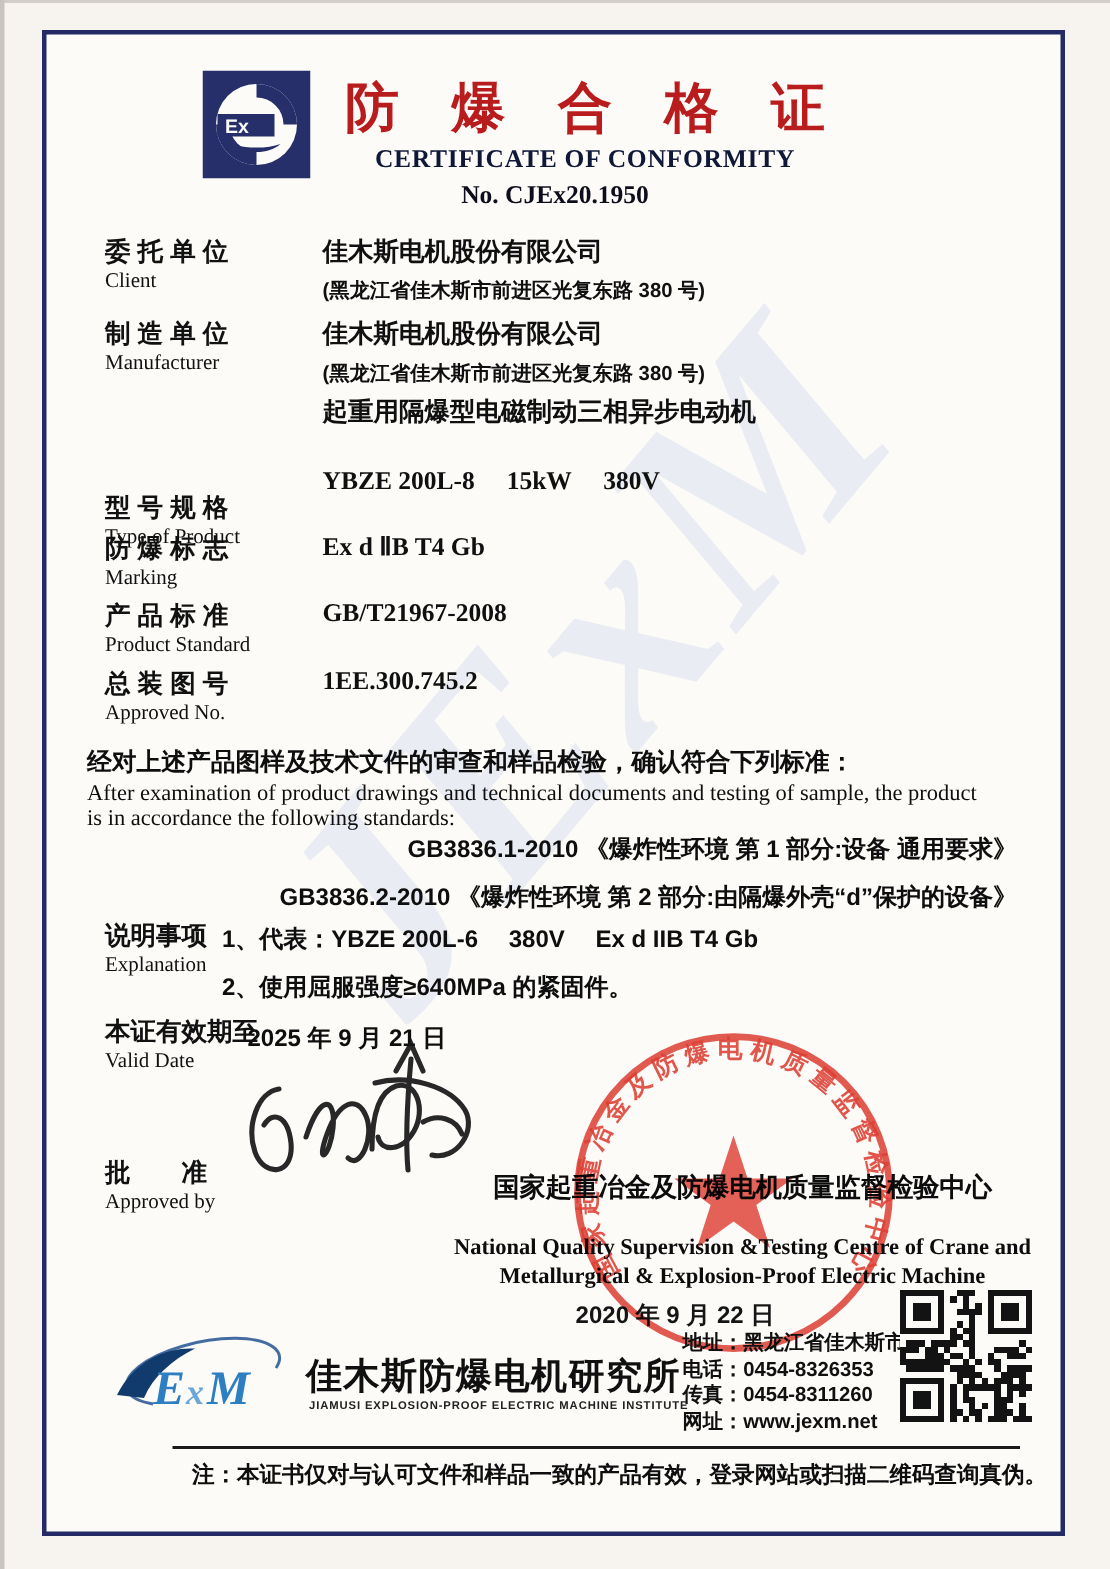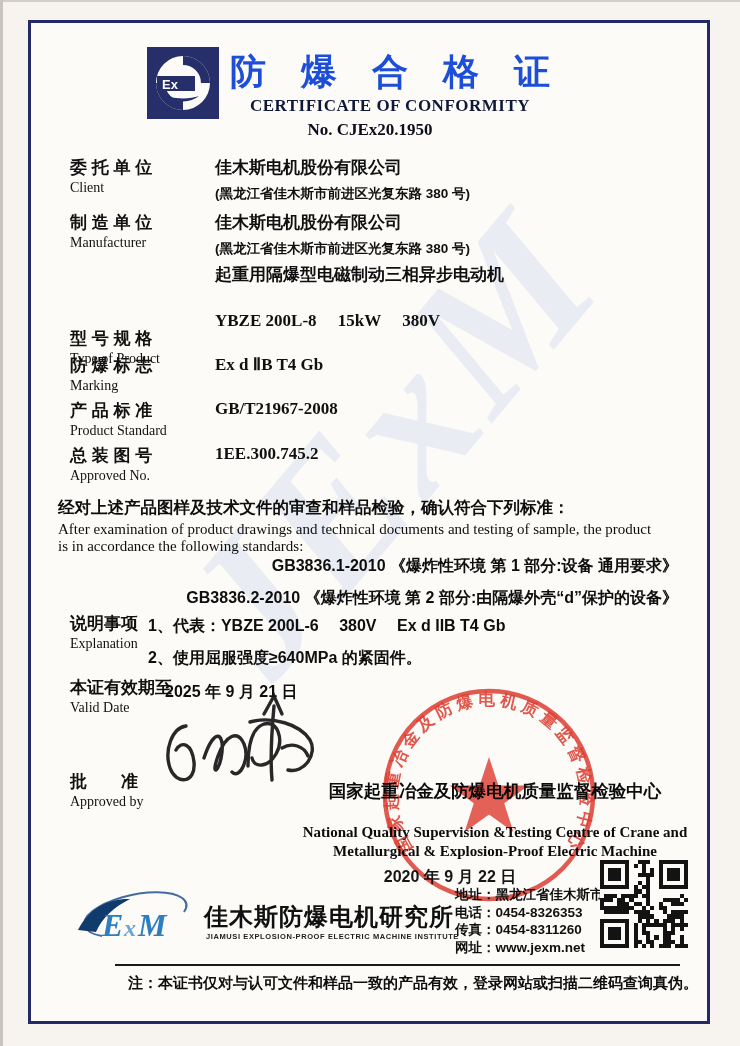--- a/index.html
+++ b/index.html
@@ -7,23 +7,23 @@
         font-family:"Liberation Serif",serif;color:#151515;
         box-shadow:inset 3px 0 0 #c9c4bf, inset 0 2px 0 #d3cec9;}
   .frame{position:absolute;left:28px;top:20px;width:676px;height:998px;
          border:3px solid #232a66;background:#fcfbf8;}
   
   .watermark{position:absolute;left:40px;top:330px;width:700px;text-align:center;
              font:italic bold 195px "Liberation Serif",serif;color:rgba(105,140,200,0.13);
              transform:rotate(-50deg);transform-origin:50% 50%;letter-spacing:6px;
              pointer-events:none;white-space:nowrap;}
   
-  .exmark{position:absolute;left:147px;top:47px;}
+  .exmark{position:absolute;left:135px;top:47px;}
   .title{position:absolute;left:230px;top:48px;width:320px;text-align:center;
-         font:bold 36px "Liberation Serif",serif;color:#1d4ed8;letter-spacing:13px;white-space:nowrap;}
+         font:bold 36px "Liberation Serif",serif;color:#b91c1c;letter-spacing:13px;white-space:nowrap;}
   .subtitle{position:absolute;left:230px;top:96px;width:320px;text-align:center;
             font:bold 17px "Liberation Serif",serif;color:#101838;letter-spacing:0.5px;}
   .certno{position:absolute;left:230px;top:120px;width:280px;text-align:center;
           font:bold 17px "Liberation Serif",serif;color:#0d0d1c;}
   
   .lbl{position:absolute;left:70px;width:150px;}
   .lbl .zh{font:bold 17px "Liberation Sans",sans-serif;color:#111;white-space:nowrap;}
   .lbl .en{font:14px "Liberation Serif",serif;color:#111;margin-top:1px;}
   .val{position:absolute;left:215px;width:470px;font:bold 17px "Liberation Sans",sans-serif;color:#101010;}
   .val .extra{font:bold 13.5px "Liberation Sans",sans-serif;margin-top:6px;color:#101010;}

